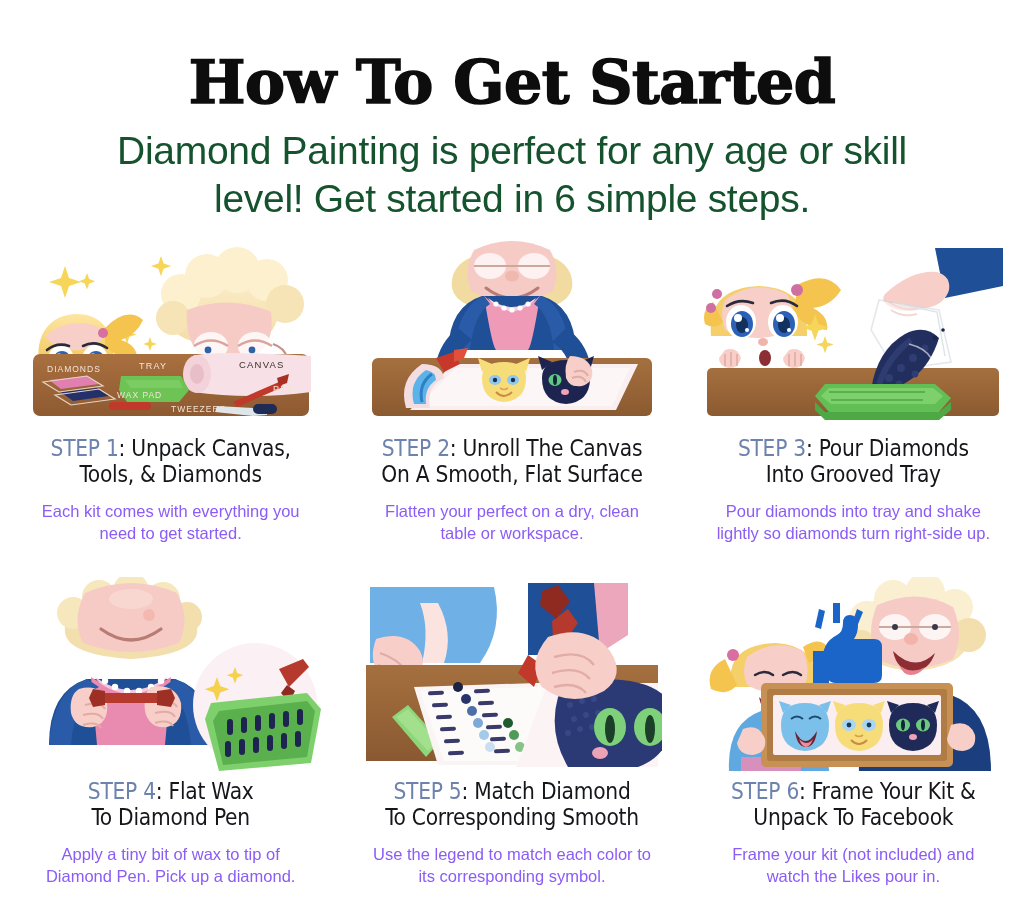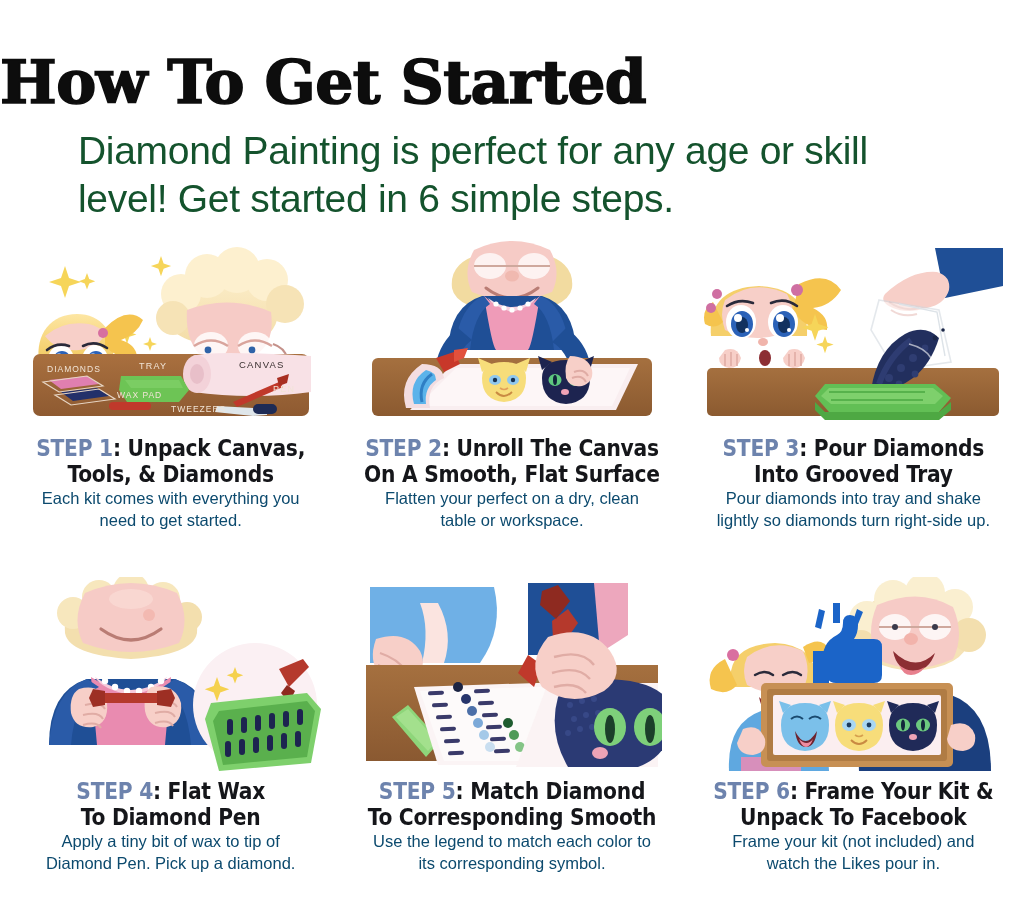--- a/index.html
+++ b/index.html
@@ -5,21 +5,21 @@
   * { box-sizing: border-box; margin: 0; padding: 0; }
   html, body {
     width: 1024px; height: 922px;
     background: #ffffff;
     font-family: "Liberation Sans", sans-serif;
     overflow: hidden;
   }
   .page { width: 1024px; height: 922px; position: relative; background: #fff; }
 
   
-  .header { text-align: left; padding-top: 52px; }
+  .header { text-align: center; padding-top: 52px; }
   .main-title {
     font-family: "DejaVu Serif", serif;
     font-weight: 700;
     font-size: 60px;
     line-height: 1.02;
     letter-spacing: -0.5px;
     color: #0d0d0d;
     -webkit-text-stroke: 1.6px #0d0d0d;
   }
   .subtitle {
@@ -46,34 +46,35 @@
   }
   .cell { position: relative; padding: 0 14px; text-align: center; }
   .art {
     height: 196px;
     display: flex; align-items: center; justify-content: center;
   }
   .art svg { display: block; }
 
   .step-head {
     font-family: "DejaVu Sans Condensed", "Liberation Sans Narrow", "Liberation Sans", sans-serif;
-    font-weight: 700;
+    font-weight: 400;
     font-size: 22.5px;
     line-height: 1.14;
     color: #15161a;
     letter-spacing: -0.25px;
     margin-top: 8px;
     padding: 0 4px;
   }
   .step-head .num { color: #6d83ad; }
   .step-body {
+    margin-top: 13px;
     font-family: "Liberation Sans", sans-serif;
     font-size: 16.5px;
     line-height: 1.34;
-    color: #0c4a6e;
+    color: #8b5cf6;
     padding: 0 16px;
   }
   .cell-r2 .step-head { margin-top: 6px; }
 </style>
 </head>
 <body>
 
 <div class="page">
 
   <div class="header">

